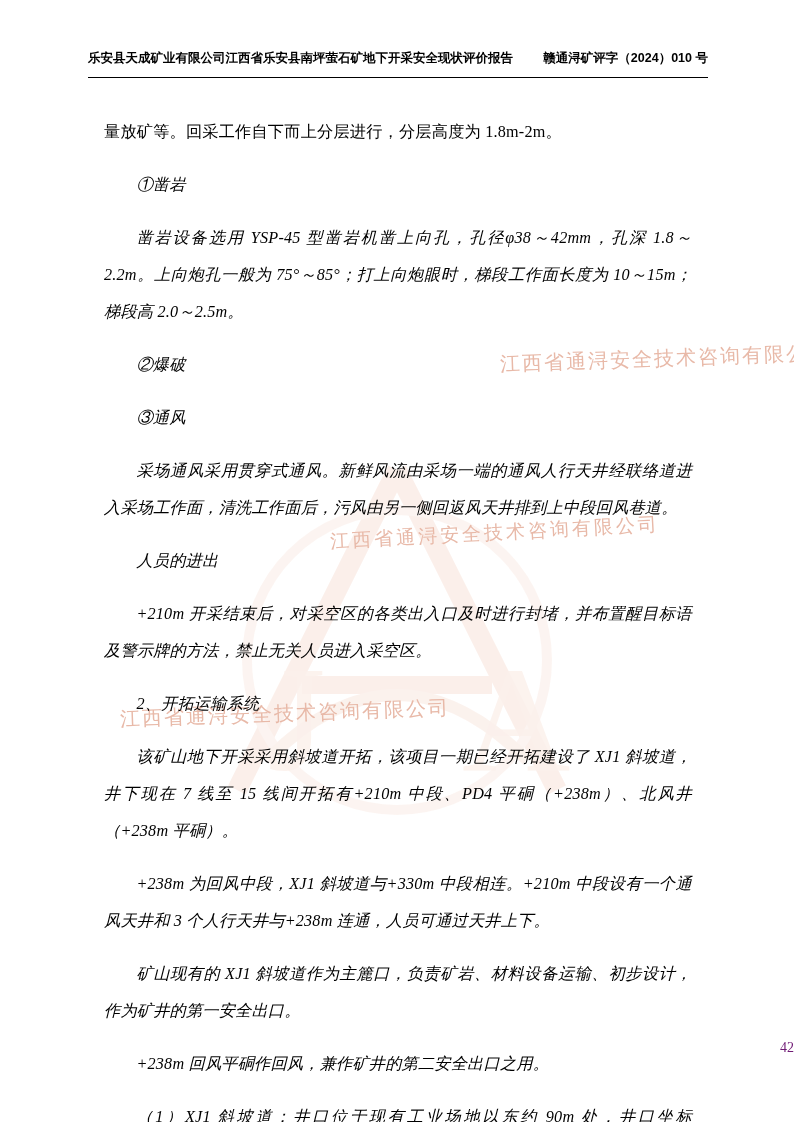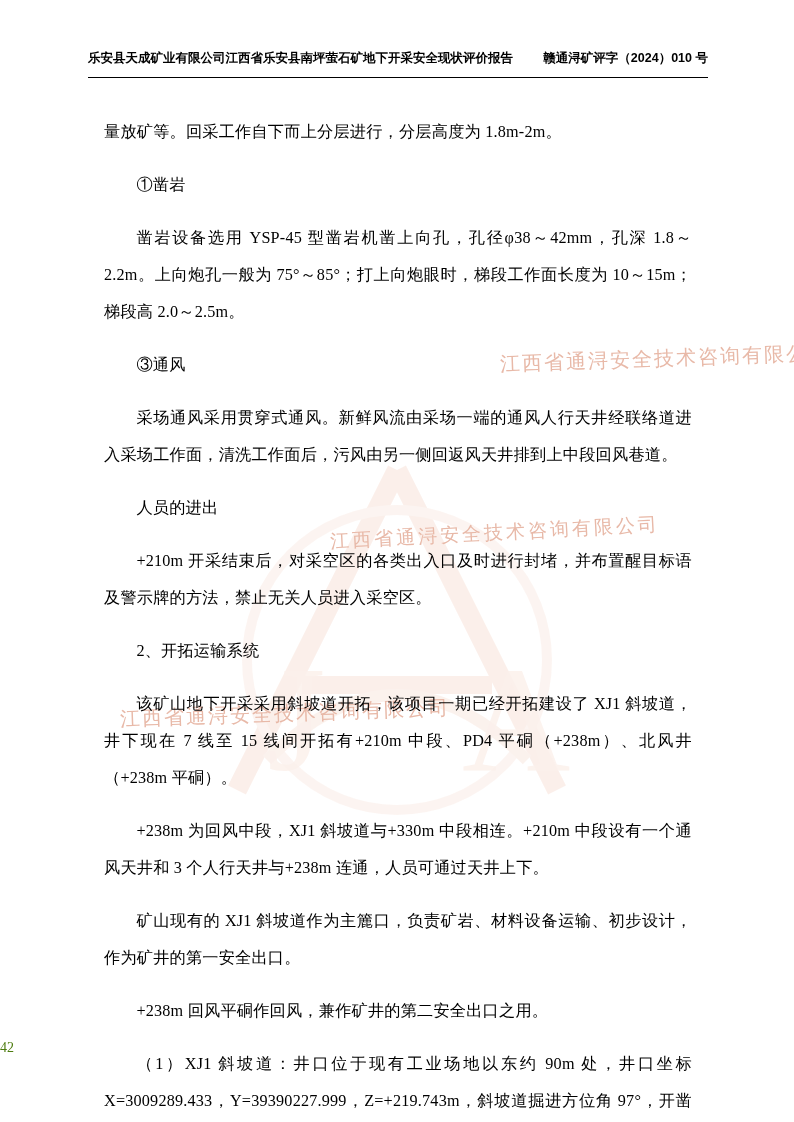--- a/index.html
+++ b/index.html
@@ -108,31 +108,32 @@
     margin: 16px;
     font-size: 16.2px;
     line-height: 37px;
     color: #000;
     text-align: justify;
     text-justify: inter-ideograph;
     letter-spacing: 0.2px;
   }
   .content p.indent {
     text-indent: 2em;
+    font-style: italic;
   }
   
   .page-number {
     position: absolute;
     left: 0;
     top: 1040px;
     width: 794px;
-    text-align: left;
+    text-align: right;
     font-size: 14px;
     font-family: "Liberation Serif", "DejaVu Serif", serif;
-    color: #4d7c0f;
+    color: #701a75;
     z-index: 3;
   }
 </style>
 </head>
 <body>
 
 <div class="page">
 
   <div class="watermark">
     <svg class="wm-svg" width="560" height="420" viewBox="0 0 560 420">
@@ -159,20 +160,21 @@
   <div class="header">
     <span class="left">乐安县天成矿业有限公司江西省乐安县南坪萤石矿地下开采安全现状评价报告</span>
     <span class="right">赣通浔矿评字（2024）010 号</span>
   </div>
   <div class="header-rule"></div>
 
   <div class="content">
     <p>量放矿等。回采工作自下而上分层进行，分层高度为 1.8m-2m。</p>
     <p class="indent">①凿岩</p>
     <p class="indent">凿岩设备选用 YSP-45 型凿岩机凿上向孔，孔径φ38～42mm，孔深 1.8～2.2m。上向炮孔一般为 75°～85°；打上向炮眼时，梯段工作面长度为 10～15m；梯段高 2.0～2.5m。</p>
+    <p class="indent">②爆破</p>
     <p class="indent">③通风</p>
     <p class="indent">采场通风采用贯穿式通风。新鲜风流由采场一端的通风人行天井经联络道进入采场工作面，清洗工作面后，污风由另一侧回返风天井排到上中段回风巷道。</p>
     <p class="indent">人员的进出</p>
     <p class="indent">+210m 开采结束后，对采空区的各类出入口及时进行封堵，并布置醒目标语及警示牌的方法，禁止无关人员进入采空区。</p>
     <p class="indent">2、开拓运输系统</p>
     <p class="indent">该矿山地下开采采用斜坡道开拓，该项目一期已经开拓建设了 XJ1 斜坡道，井下现在 7 线至 15 线间开拓有+210m 中段、PD4 平硐（+238m）、北风井（+238m 平硐）。</p>
     <p class="indent">+238m 为回风中段，XJ1 斜坡道与+330m 中段相连。+210m 中段设有一个通风天井和 3 个人行天井与+238m 连通，人员可通过天井上下。</p>
     <p class="indent">矿山现有的 XJ1 斜坡道作为主簏口，负责矿岩、材料设备运输、初步设计，作为矿井的第一安全出口。</p>
     <p class="indent">+238m 回风平硐作回风，兼作矿井的第二安全出口之用。</p>
     <p class="indent">（1）XJ1 斜坡道：井口位于现有工业场地以东约 90m 处，井口坐标X=3009289.433，Y=39390227.999，Z=+219.743m，斜坡道掘进方位角 97°，开凿长约 100m，斜坡道落底标高+210m，斜坡道坡度≤12%，矩形断面，宽</p>

